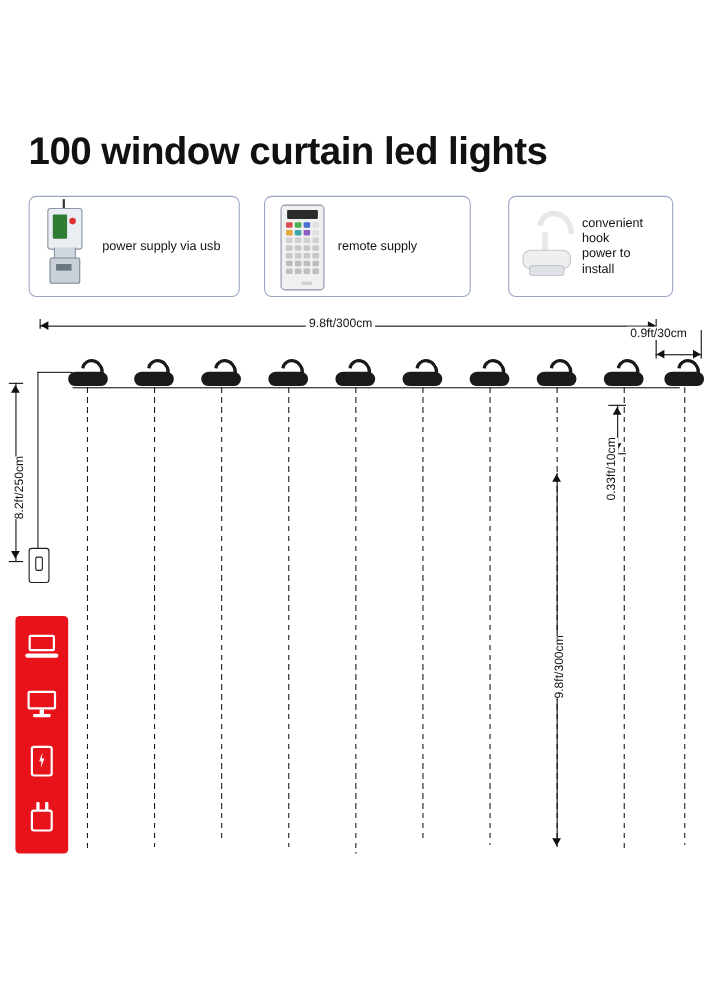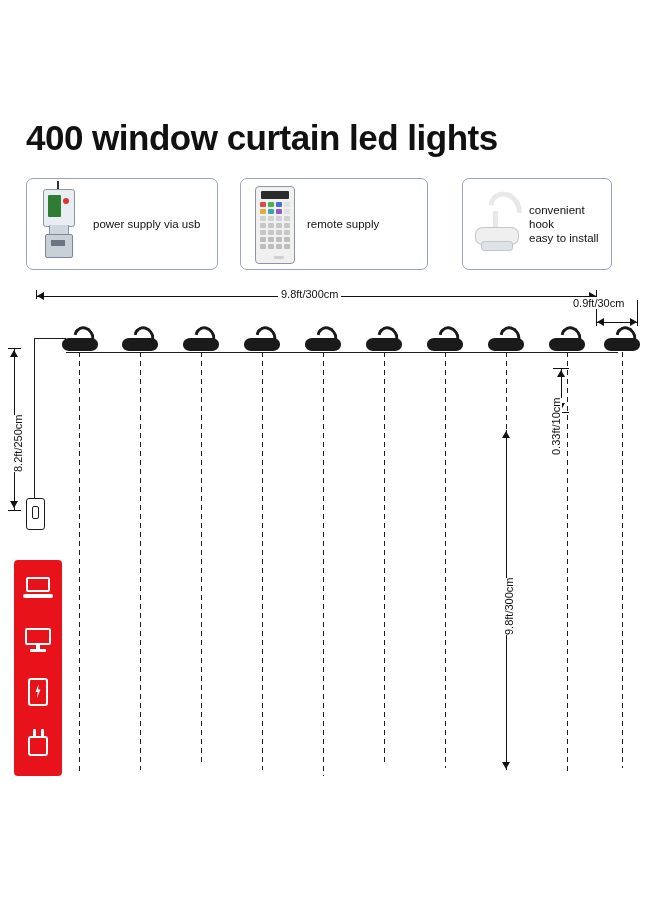--- a/index.html
+++ b/index.html
@@ -377,21 +377,21 @@
     position: absolute;
     top: 1px;
     width: 3px; height: 8px;
     background: #fff;
     border-radius: 1px;
   }
 </style>
 </head>
 <body>
 
-<div id="title">400 window curtain led lights</div>
+<div id="title">100 window curtain led lights</div>
 
 <div class="feature-box" id="feature-0">
   <div class="feature-art">
     <div class="usb-cable"></div>
     <div class="usb-body">
         <div class="usb-chip"></div>
         <div class="usb-led"></div>
       </div>
     <div class="usb-neck"></div>
     <div class="usb-plug"></div>
@@ -443,21 +443,21 @@
   <div class="feature-art">
     <div class="hook-wrap">
       <div class="hook-curve"></div>
       <div class="hook-stem"></div>
       <div class="hook-base"></div>
       <div class="hook-pad"></div>
     </div>
   </div>
   <div class="feature-label">
     <div>convenient hook</div>
-    <div>easy to install</div>
+    <div>power to install</div>
   </div>
 </div>
 
 <div>
   <div class="dim-line dim-h" style="left:36px; top:296px; width:560px;"></div>
   <div class="tick" style="left:36px; top:290px;"></div>
   <div class="tick" style="left:596px; top:290px;"></div>
   <div class="arrow arrow-l" style="left:37px; top:292px;"></div>
   <div class="arrow arrow-r" style="left:589px; top:292px;"></div>
   <div class="dim-text" style="left:278px; top:288px;">9.8ft/300cm</div>

